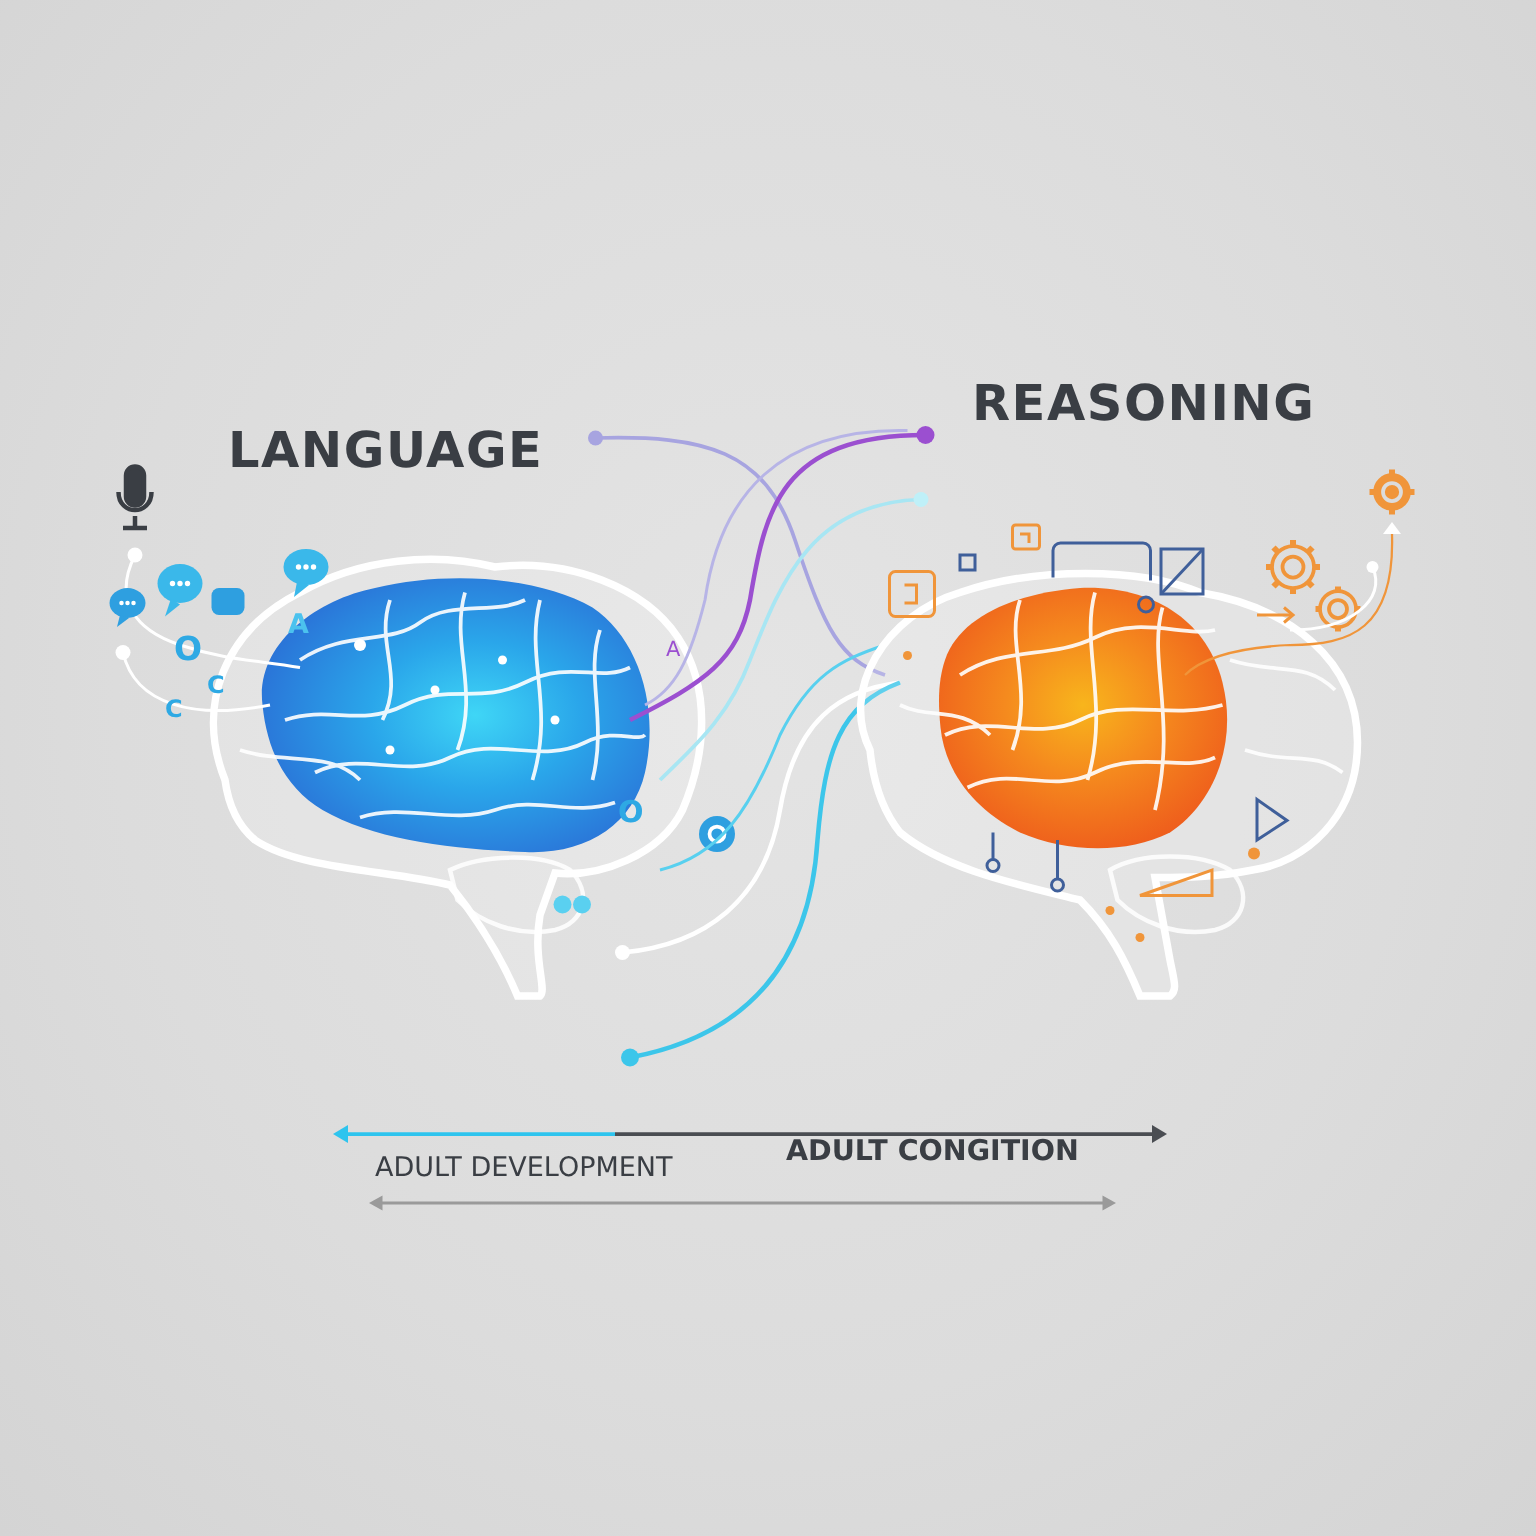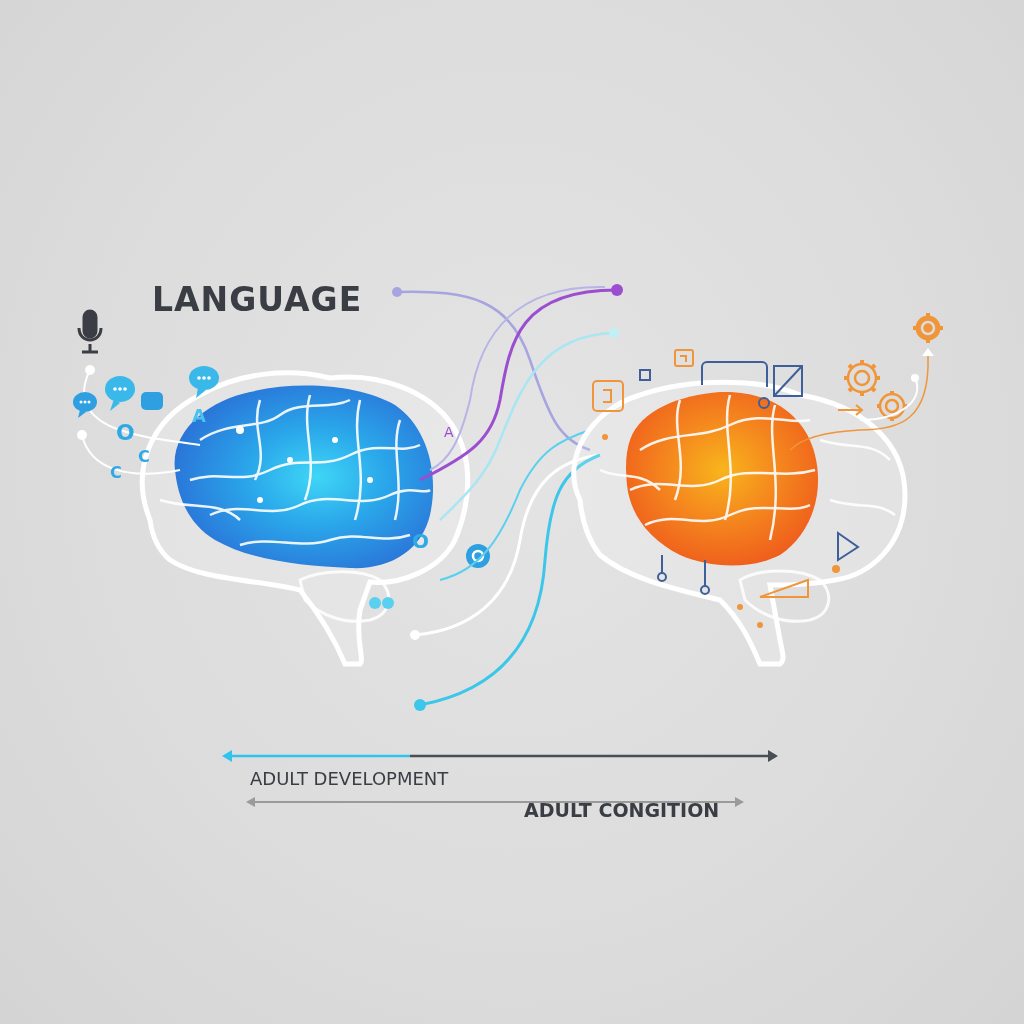--- a/index.html
+++ b/index.html
@@ -14,21 +14,21 @@
     font-family: "DejaVu Sans", sans-serif;
     text-align: center;
   }
   #title-language { left:152px; top:280px; font-size:33px; }
   #title-reasoning { left:648px; top:250px; font-size:33px; line-height:37px; text-align:center; }
   .label {
     position:absolute; color:#3a3e44; font-size:19px; letter-spacing:0px;
     font-family: "DejaVu Sans", sans-serif;
   }
   #label-early { left:250px; top:768px; font-weight:normal; font-size:18px; }
-  #label-adult { left:524px; top:799px; font-weight:bold; font-size:19px; }
+  #label-adult { left:524px; top:756px; font-weight:bold; font-size:19px; }
   svg.art { position:absolute; left:0; top:0; }
 </style>
 </head>
 <body>
 
 <svg class="art" width="1024" height="1024" viewBox="0 0 1024 1024">
   <defs>
     <radialGradient id="blueGrad" cx="55%" cy="50%" r="60%">
       <stop offset="0%" stop-color="#3fd6f6"></stop>
       <stop offset="45%" stop-color="#2aa6ea"></stop>
@@ -252,15 +252,16 @@
     <line x1="410" y1="756" x2="770" y2="756" stroke="#4a4d52" stroke-width="2.5"></line>
     <path d="M778,756 L768,750 L768,762 Z" fill="#4a4d52"></path>
     <line x1="252" y1="802" x2="738" y2="802" stroke="#9a9a9a" stroke-width="2"></line>
     <path d="M246,802 L255,797 L255,807 Z" fill="#9a9a9a"></path>
     <path d="M744,802 L735,797 L735,807 Z" fill="#9a9a9a"></path>
   </g>
 </svg>
 
 <div id="title-language" class="title">LANGUAGE</div>
 <div id="title-reasoning" class="title">
+  <div>REASONING</div>
 </div>
 <div id="label-early" class="label">ADULT DEVELOPMENT</div>
 <div id="label-adult" class="label">ADULT CONGITION</div>
 
 </body></html>

